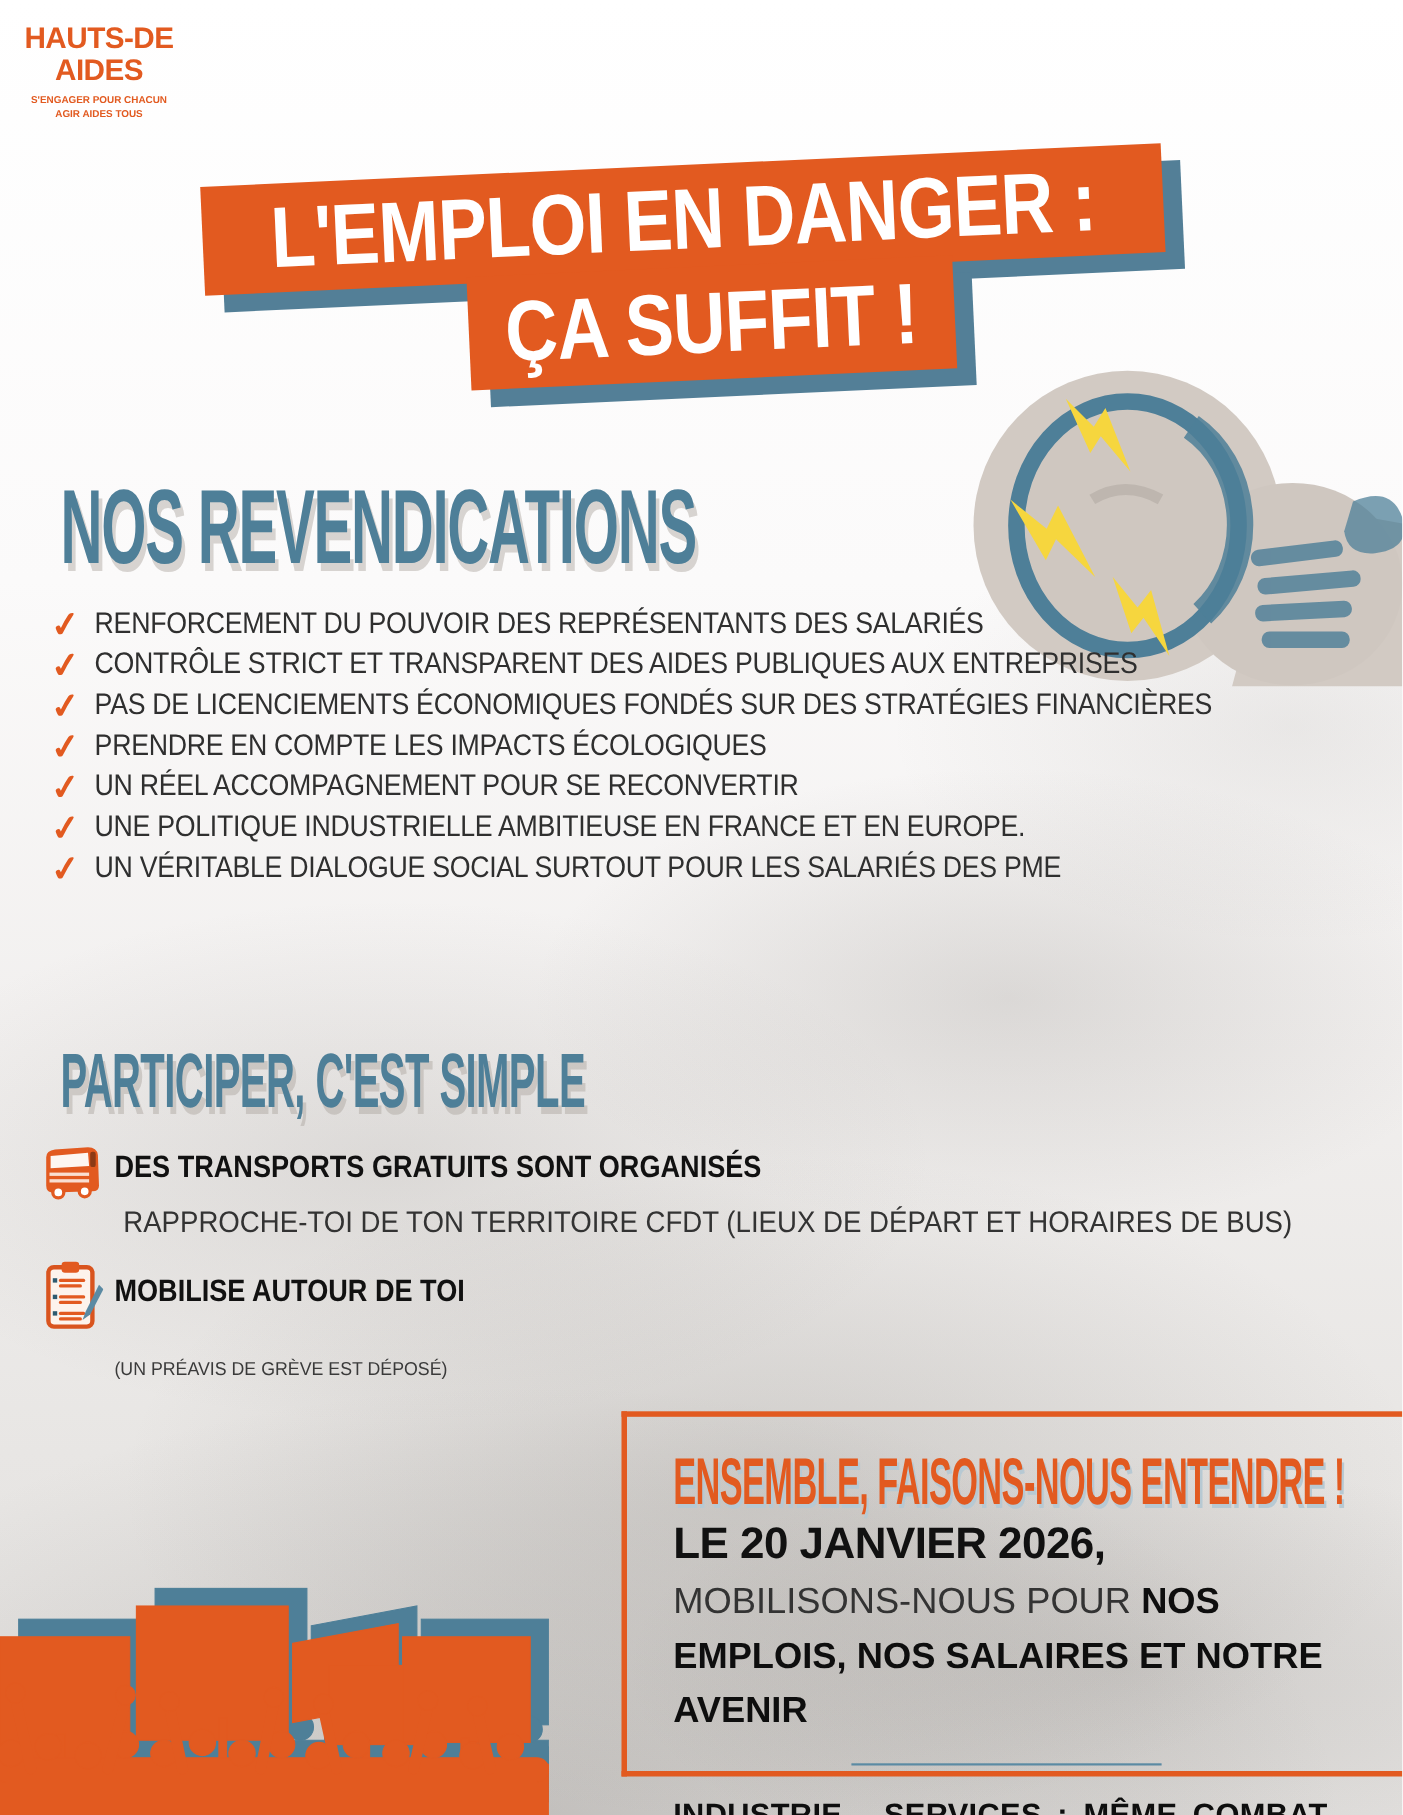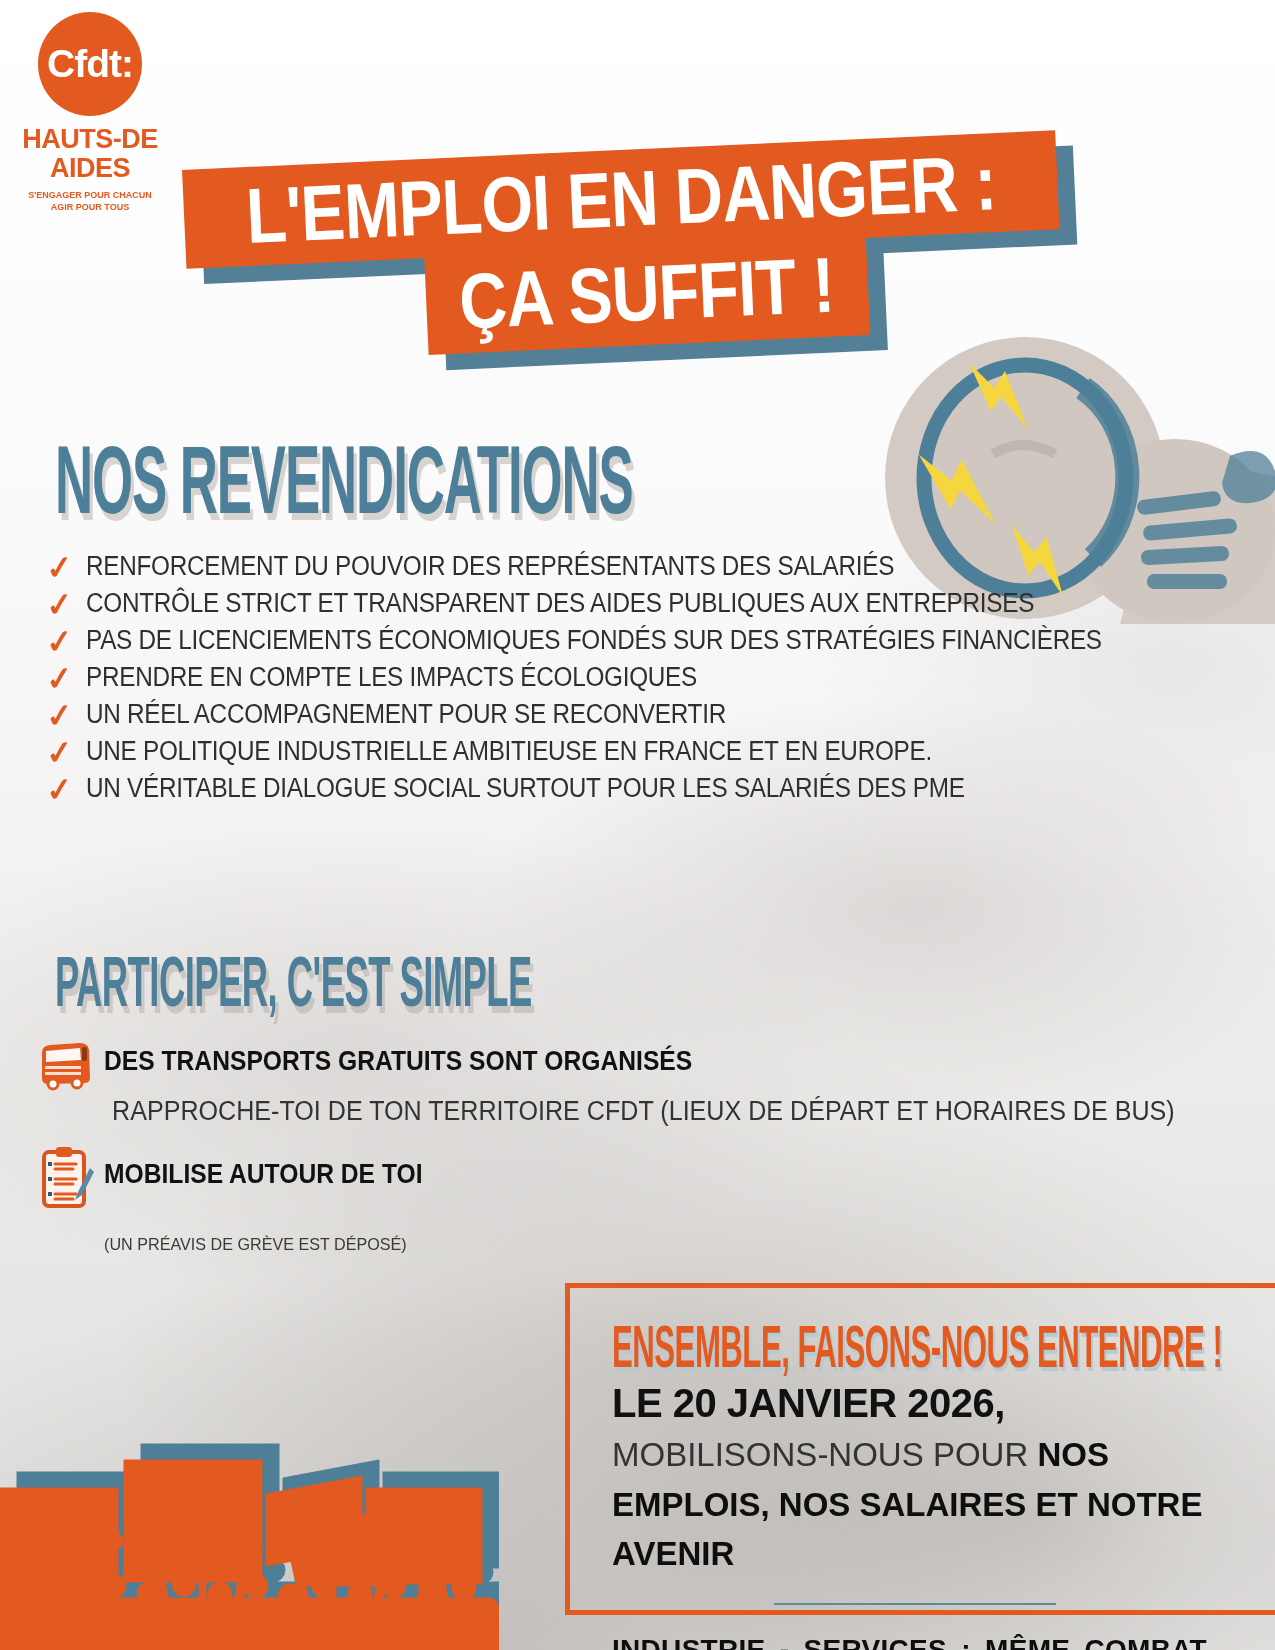--- a/index.html
+++ b/index.html
@@ -92,30 +92,27 @@
 
   
   .crowd{ position:absolute; left:-6px; bottom:-4px; z-index:2; }
 </style>
 </head>
 <body>
 
 <div class="page">
 
   <div class="logo">
-    <div class="logo-circle">
-      <span class="logo-brand">Cfdt:</span>
-    </div>
     <div class="logo-region">
       <div>HAUTS-DE</div>
       <div>AIDES</div>
     </div>
     <div class="logo-tagline">
       <div>S'ENGAGER POUR CHACUN</div>
-      <div>AGIR POUR TOUS</div>
+      <div>AGIR AIDES TOUS</div>
     </div>
   </div>
 
   <div class="title-banner">
     <div class="tb-block tb-line1">
       <span class="tb-text">L'EMPLOI EN DANGER :</span>
     </div>
     <div class="tb-block tb-line2">
       <span class="tb-text">ÇA SUFFIT !</span>
     </div>

